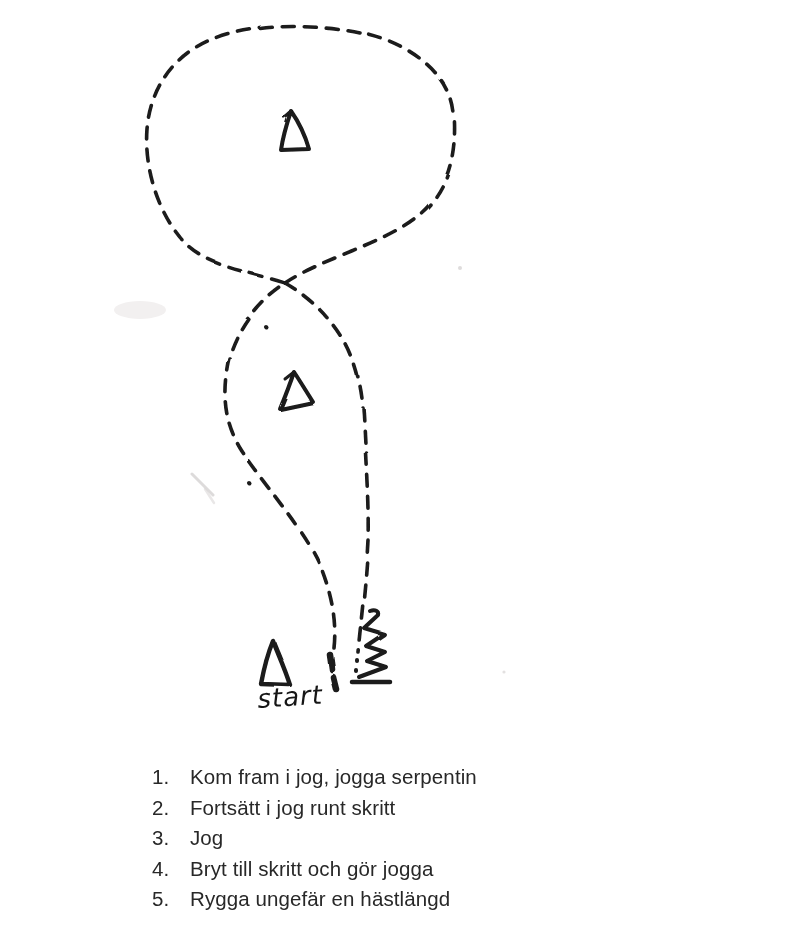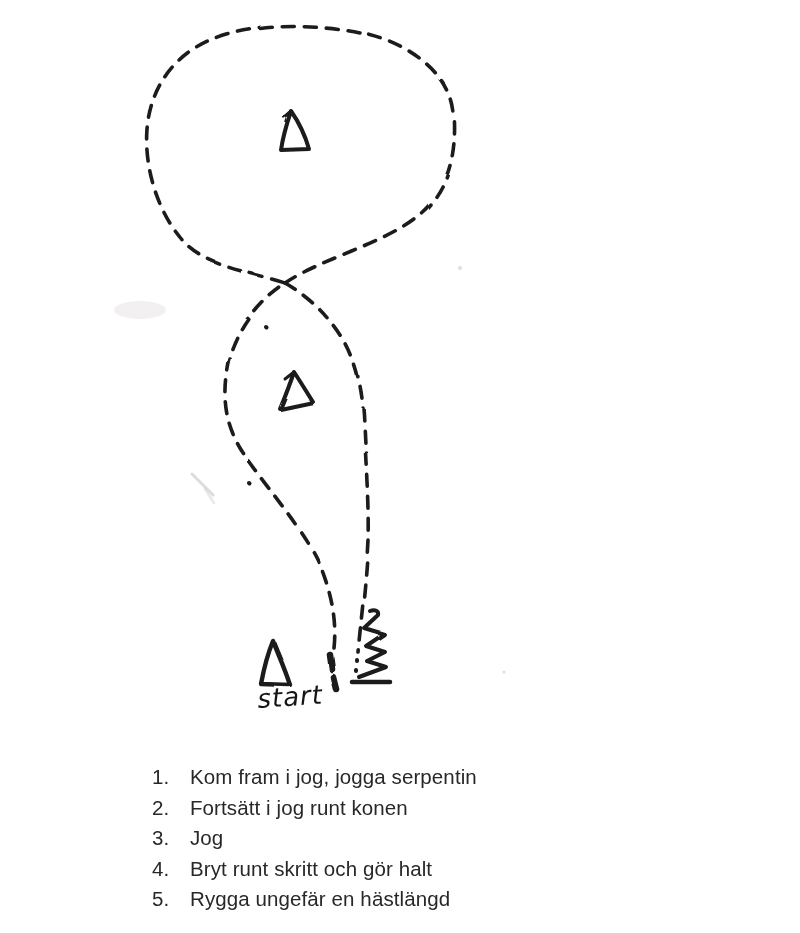--- a/index.html
+++ b/index.html
@@ -121,29 +121,29 @@
     <text x="258" y="708" font-size="26" font-style="italic" font-family="DejaVu Sans, sans-serif" fill="#161616" transform="rotate(-4 258 708)" letter-spacing="1">start</text>
   </svg>
 
   <div class="instructions">
     <div class="instruction-row">
       <span class="instruction-number">1.</span>
       <span class="instruction-text">Kom fram i jog, jogga serpentin</span>
     </div>
     <div class="instruction-row">
       <span class="instruction-number">2.</span>
-      <span class="instruction-text">Fortsätt i jog runt konen</span>
+      <span class="instruction-text">Fortsätt i jog runt skritt</span>
     </div>
     <div class="instruction-row">
       <span class="instruction-number">3.</span>
       <span class="instruction-text">Jog</span>
     </div>
     <div class="instruction-row">
       <span class="instruction-number">4.</span>
-      <span class="instruction-text">Bryt runt skritt och gör halt</span>
+      <span class="instruction-text">Bryt till skritt och gör jogga</span>
     </div>
     <div class="instruction-row">
       <span class="instruction-number">5.</span>
       <span class="instruction-text">Rygga ungefär en hästlängd</span>
     </div>
   </div>
 
 </div>
 
 </body></html>

